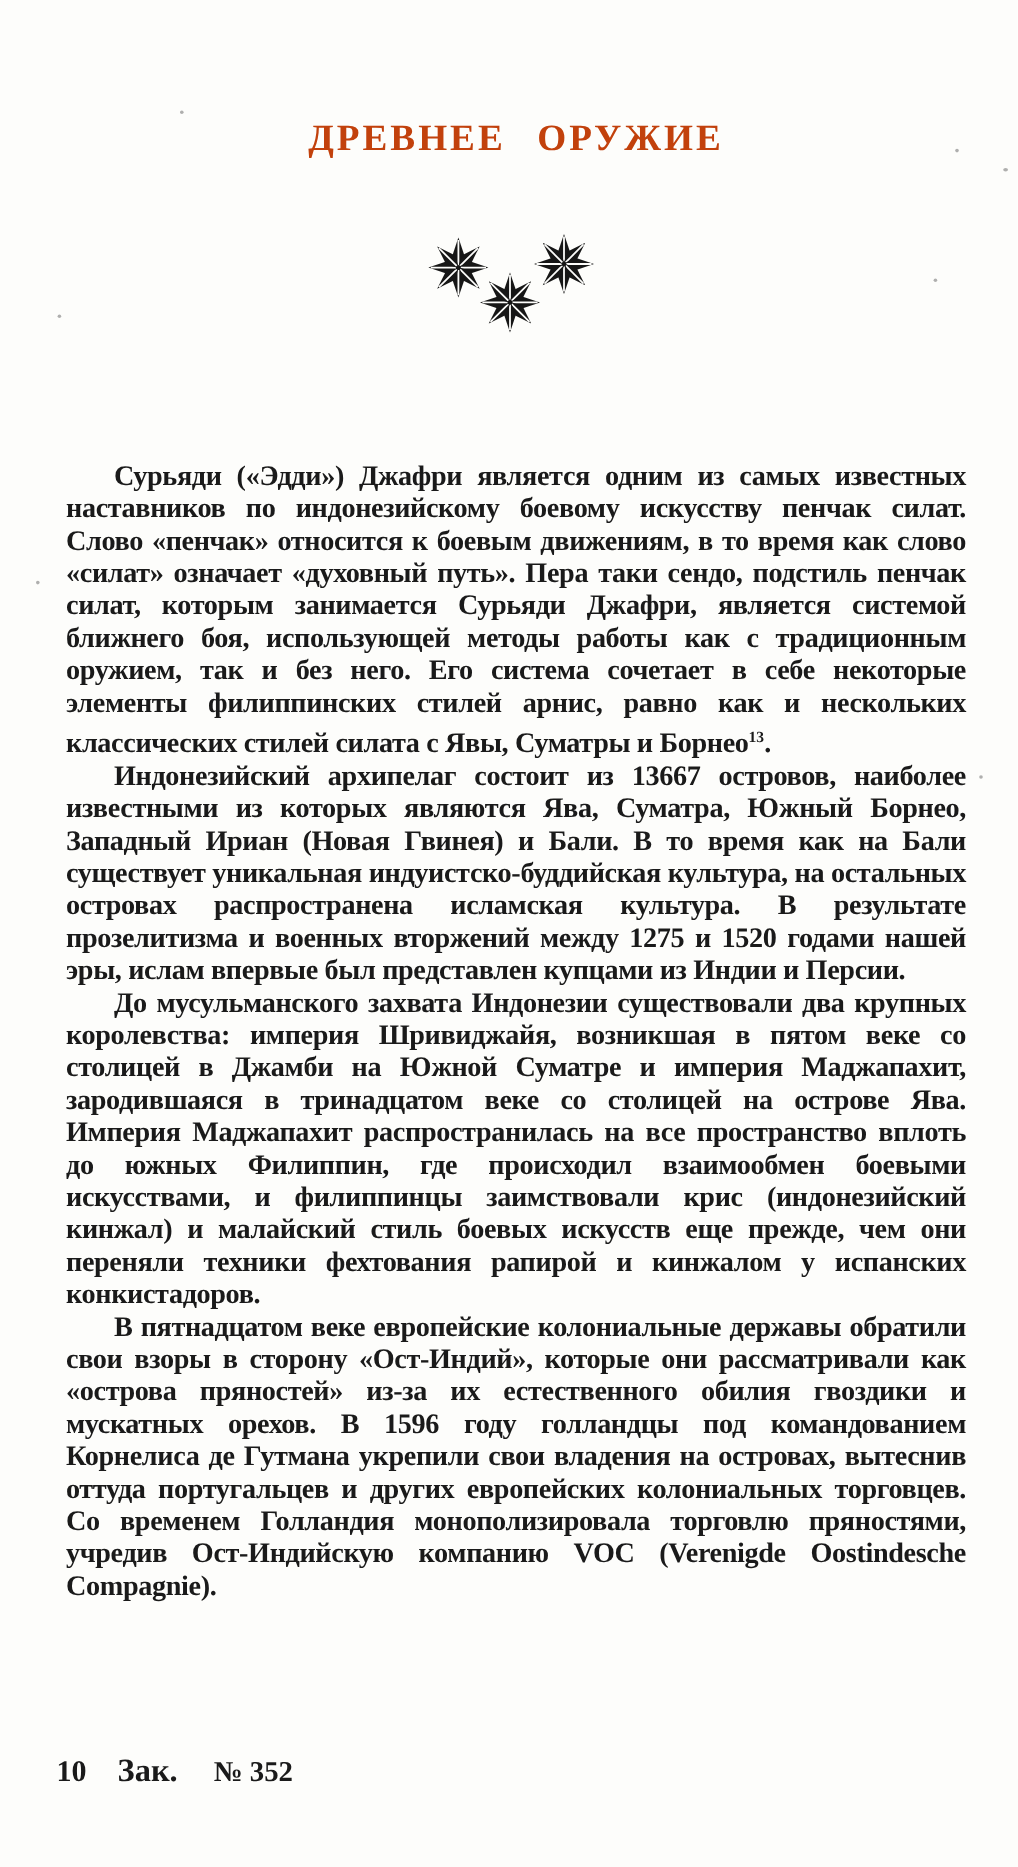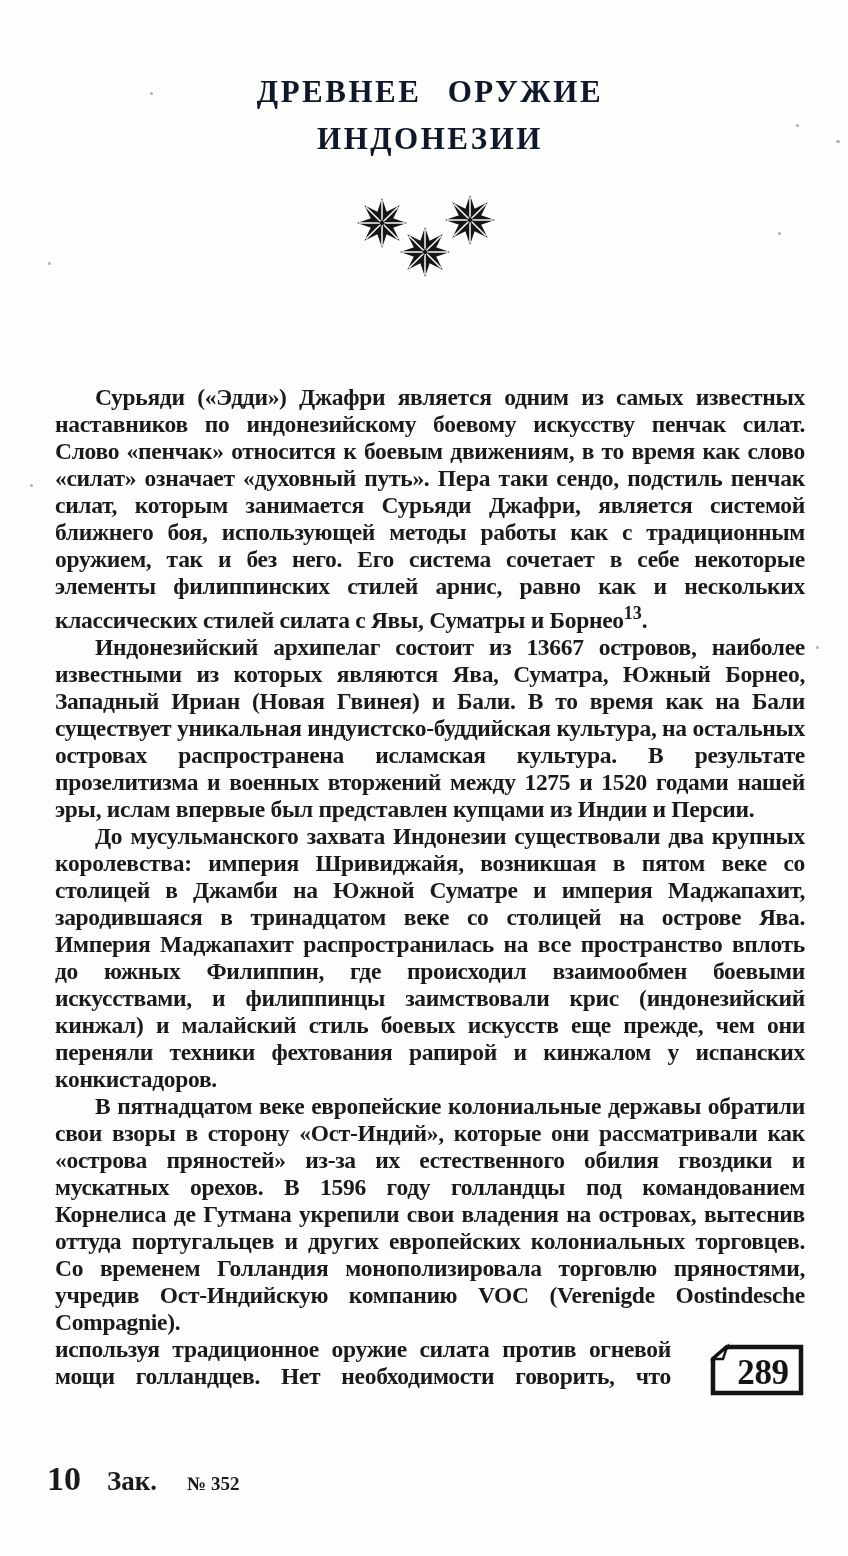--- a/index.html
+++ b/index.html
@@ -6,55 +6,55 @@
   .page{
     position:relative;
     width:848px;height:1556px;
     background:#fdfdfb;
     font-family:"Liberation Serif","DejaVu Serif",serif;
     color:#1a1a1a;
     overflow:hidden;
   }
   
   .title{
-    position:absolute;left:55px;top:68px;width:750px;
-    text-align:center;font-weight:bold;color:#0f172a;
+    position:absolute;left:55px;top:91px;width:750px;
+    text-align:center;font-weight:bold;color:#c2410c;
     font-size:31px;line-height:47px;letter-spacing:2.5px;
   }
   .title .t1{word-spacing:16px;}
   
   .star{position:absolute;width:52px;height:52px;}
   .star-1{left:356px;top:197px;}
   .star-2{left:444px;top:194px;}
   .star-3{left:399px;top:226px;}
   
   .body-col{
     position:absolute;left:55px;top:384px;width:750px;
     font-size:23.5px;line-height:27px;font-weight:bold;
     text-align:justify;letter-spacing:-0.3px;
     hyphens:auto;-webkit-hyphens:auto;
   }
   .para{margin:0;text-indent:40px;}
-  .para sup{font-size:18px;letter-spacing:0;}
+  .para sup{font-size:13px;letter-spacing:0;}
   .line-full{text-indent:40px;text-align:justify;text-align-last:justify;}
   .last-row{display:flex;align-items:flex-start;}
   .last-text{width:616px;text-align:justify;text-align-last:justify;}
   .pagebox{
     margin-left:auto;margin-top:7px;
     position:relative;width:96px;height:54px;flex:0 0 auto;
   }
   .pagebox svg{display:block;}
   
   .footer{
     position:absolute;left:47px;top:1460px;
     font-weight:bold;color:#1a1a1a;white-space:nowrap;
   }
-  .f-num{font-size:34px;}
+  .f-num{font-size:25px;}
   .f-zak{font-size:27px;margin-left:26px;}
-  .f-no{font-size:19px;margin-left:30px;}
+  .f-no{font-size:24px;margin-left:30px;}
   
   .speck{position:absolute;background:#6f6f6f;border-radius:50%;opacity:.55;}
 </style>
 </head>
 <body>
 
 <div class="page">
 
   <svg width="0" height="0" style="position:absolute" aria-hidden="true">
     <defs>
@@ -70,21 +70,20 @@
         <use href="#ray8" transform="rotate(180)"></use>
         <use href="#ray8" transform="rotate(225)"></use>
         <use href="#ray8" transform="rotate(270)"></use>
         <use href="#ray8" transform="rotate(315)"></use>
       </g>
     </defs>
   </svg>
 
   <div class="title">
     <div class="t1">ДРЕВНЕЕ ОРУЖИЕ</div>
-    <div class="t2">ИНДОНЕЗИИ</div>
   </div>
 
   <div>
     <svg class="star star-1" viewBox="-26 -26 52 52">
         <use href="#star8"></use>
       </svg>
     <svg class="star star-2" viewBox="-26 -26 52 52">
         <use href="#star8"></use>
       </svg>
     <svg class="star star-3" viewBox="-26 -26 52 52">
@@ -96,30 +95,20 @@
 
     <p class="para"><span>Сурьяди («Эдди») Джафри является одним из самых известных наставников по индонезийскому боевому искусству пенчак силат. Слово «пенчак» относится к боевым движениям, в то время как слово «силат» означает «духовный путь». Пера таки сендо, подстиль пенчак силат, которым занимается Сурьяди Джафри, является системой ближнего боя, использующей методы работы как с традиционным оружием, так и без него. Его система сочетает в себе некоторые элементы филиппинских стилей арнис, равно как и нескольких классических стилей силата с Явы, Суматры и Борнео</span><sup>13</sup><span>.</span></p>
 
     <p class="para">Индонезийский архипелаг состоит из 13667 островов, наиболее известными из которых являются Ява, Суматра, Южный Борнео, Западный Ириан (Новая Гвинея) и Бали. В то время как на Бали существует уникальная индуистско-буддийская культура, на остальных островах распространена исламская культура. В результате прозелитизма и военных вторжений между 1275 и 1520 годами нашей эры, ислам впервые был представлен купцами из Индии и Персии.</p>
 
     <p class="para">До мусульманского захвата Индонезии существовали два крупных королевства: империя Шривиджайя, возникшая в пятом веке со столицей в Джамби на Южной Суматре и империя Маджапахит, зародившаяся в тринадцатом веке со столицей на острове Ява. Империя Маджапахит распространилась на все пространство вплоть до южных Филиппин, где происходил взаимообмен боевыми искусствами, и филиппинцы заимствовали крис (индонезийский кинжал) и малайский стиль боевых искусств еще прежде, чем они переняли техники фехтования рапирой и кинжалом у испанских конкистадоров.</p>
 
     <p class="para">В пятнадцатом веке европейские колониальные державы обратили свои взоры в сторону «Ост-Индий», которые они рассматривали как «острова пряностей» из-за их естественного обилия гвоздики и мускатных орехов. В 1596 году голландцы под командованием Корнелиса де Гутмана укрепили свои владения на островах, вытеснив оттуда португальцев и других европейских колониальных торговцев. Со временем Голландия монополизировала торговлю пряностями, учредив Ост-Индийскую компанию VOC (Verenigde Oostindesche Compagnie).</p>
 
     <div class="para-wrap">
-      <div class="last-row">
-        <div class="last-text">используя традиционное оружие силата против огневой мощи голландцев. Нет необходимости говорить, что</div>
-        <div class="pagebox">
-          <svg viewBox="0 0 96 54" width="96" height="54">
-            <polygon points="18,4 92,4 92,50 4,50 4,16" fill="#fdfdfb" stroke="#141414" stroke-width="4.5" stroke-linejoin="miter"></polygon>
-            <polygon points="18,4 14,16 4,16" fill="#fdfdfb" stroke="#141414" stroke-width="2.4" stroke-linejoin="miter"></polygon>
-            <text x="54" y="41" text-anchor="middle" font-family="Liberation Serif, DejaVu Serif, serif" font-size="35" font-weight="bold" fill="#141414">289</text>
-          </svg>
-        </div>
-      </div>
     </div>
 
   </div>
 
   <div class="footer">
     <span class="f-num">10</span><span class="f-zak">Зак.</span><span class="f-no">№ 352</span>
   </div>
 
   <div class="speck" style="left:150px;top:92px;width:3px;height:3px;"></div>
   <div class="speck" style="left:796px;top:124px;width:3px;height:3px;"></div>

